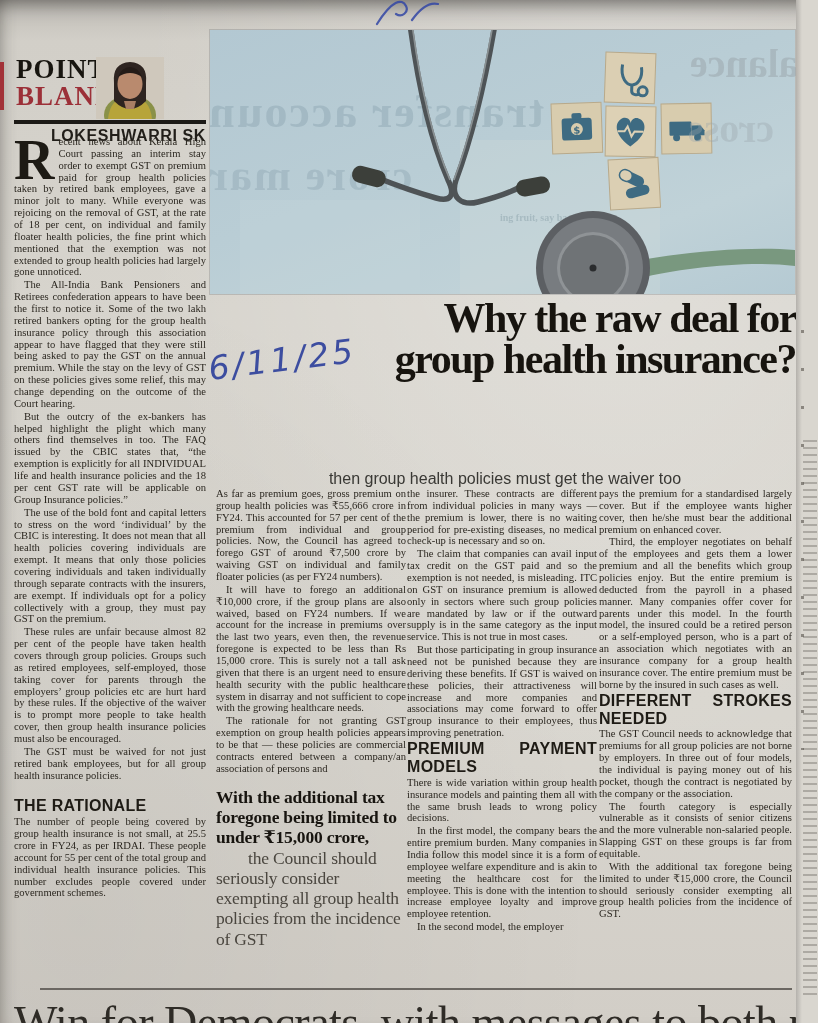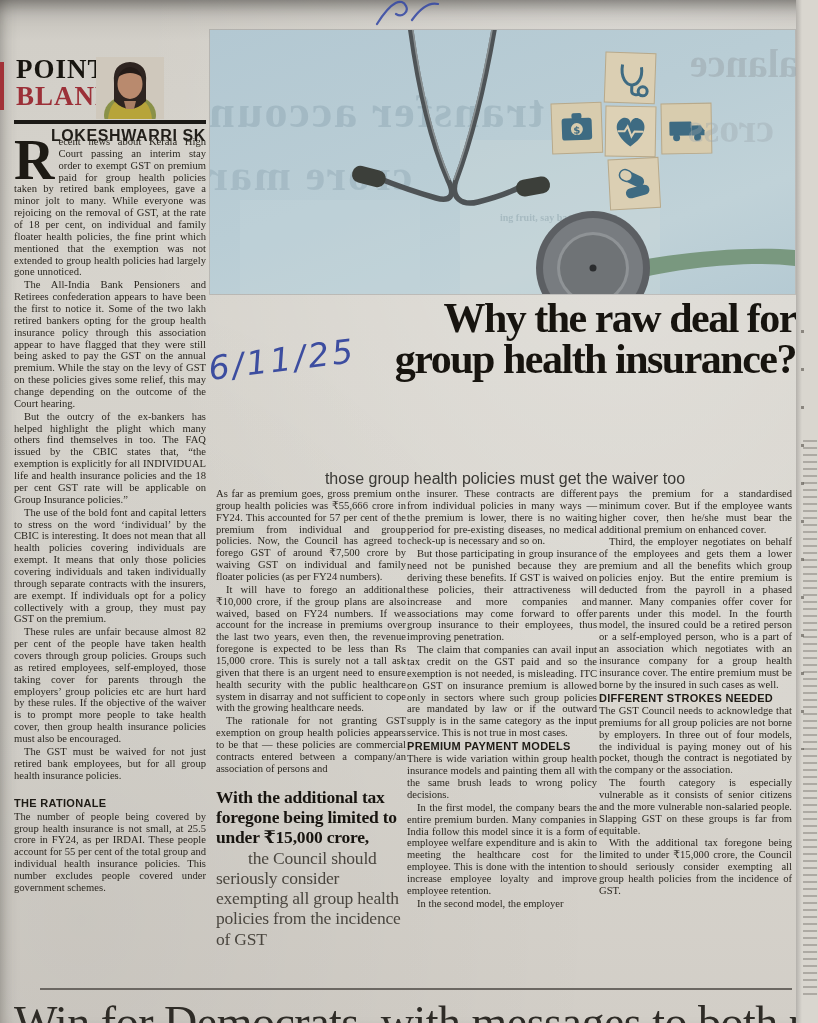--- a/index.html
+++ b/index.html
@@ -21,21 +21,21 @@
   .byline{position:absolute;left:14px;top:127px;width:192px;text-align:right;
     font-family:"Liberation Sans","DejaVu Sans",sans-serif;font-weight:bold;font-size:16px;
     letter-spacing:.6px;color:#211e19;}
   
   .bodycol{position:absolute;width:190px;font-size:10.6px;line-height:1.12;text-align:justify;color:#2a261f;}
   .bodycol p{margin:0 0 1px 0;text-indent:10px;}
   .bodycol p.noindent{text-indent:0;}
   .dropcap{float:left;font-size:56px;line-height:.78;font-weight:bold;color:#1d1a14;
     padding:3px 4px 0 0;font-family:"Liberation Serif","DejaVu Serif",serif;}
   .sechead{font-family:"Liberation Sans","DejaVu Sans",sans-serif;font-weight:bold;
-    font-size:11px;letter-spacing:.3px;margin:10px 0 2px 0;color:#1e1b15;text-indent:0 !important;}
+    font-size:16px;letter-spacing:.3px;margin:10px 0 2px 0;color:#1e1b15;text-indent:0 !important;}
   .col-left{left:14px;top:136px;width:192px;height:824px;overflow:hidden;}
   .col-left .sechead{margin-top:16px;}
   .col-2{left:216px;top:488px;}
   .col-3{left:407px;top:488px;}
   .col-4{left:599px;top:488px;width:193px;}
   
   .photo{position:absolute;left:210px;top:30px;width:585px;height:264px;overflow:hidden;
     background:linear-gradient(160deg,#b3c8d2 0%,#b9cdd5 45%,#c0d2d8 75%,#b5cad3 100%);
     box-shadow:0 0 0 1px rgba(90,95,100,.25);}
   .ghost{position:absolute;transform:scaleX(-1);color:#7d97a4;opacity:.45;font-weight:bold;
@@ -192,45 +192,45 @@
     <span>group health insurance?</span>
   </div>
   <div class="handdate">6/11/25</div>
   <div class="penmark">
     <svg width="70" height="30" viewBox="0 0 70 30">
         <path d="M5 26 C 20 2, 30 0, 34 8 C 37 14, 30 20, 24 16 M40 22 C 50 8, 58 4, 66 6" fill="none" stroke="#3347a5" stroke-width="2.2" stroke-linecap="round" opacity=".85"></path>
       </svg>
   </div>
   <div class="subhead">
     <br>
-    <span>those group health policies must get the waiver too</span>
+    <span>then group health policies must get the waiver too</span>
   </div>
 
   <div class="bodycol col-2">
     <p class="noindent">As far as premium goes, gross premium on group health policies was ₹55,666 crore in FY24. This accounted for 57 per cent of the premium from individual and group policies. Now, the Council has agreed to forego GST of around ₹7,500 crore by waiving GST on individual and family floater policies (as per FY24 numbers).</p>
     <p>It will have to forego an additional ₹10,000 crore, if the group plans are also waived, based on FY24 numbers. If we account for the increase in premiums over the last two years, even then, the revenue foregone is expected to be less than Rs 15,000 crore. This is surely not a tall ask given that there is an urgent need to ensure health security with the public healthcare system in disarray and not sufficient to cope with the growing healthcare needs.</p>
     <p>The rationale for not granting GST exemption on group health policies appears to be that — these policies are commercial contracts entered between a company/an association of persons and</p>
     <div class="pullquote">
       <span class="pq-bold">With the additional tax foregone being limited to under ₹15,000 crore,</span>
       <span class="pq-reg"> the Council should seriously consider exempting all group health policies from the incidence of GST</span>
     </div>
   </div>
 
   <div class="bodycol col-3">
     <p class="noindent">the insurer. These contracts are different from individual policies in many ways — the premium is lower, there is no waiting period for pre-existing diseases, no medical check-up is necessary and so on.</p>
+    <p>The claim that companies can avail input tax credit on the GST paid and so the exemption is not needed, is misleading. ITC on GST on insurance premium is allowed only in sectors where such group policies are mandated by law or if the outward supply is in the same category as the input service. This is not true in most cases.</p>
     <p>But those participating in group insurance need not be punished because they are deriving these benefits. If GST is waived on these policies, their attractiveness will increase and more companies and associations may come forward to offer group insurance to their employees, thus improving penetration.</p>
-    <p>The claim that companies can avail input tax credit on the GST paid and so the exemption is not needed, is misleading. ITC on GST on insurance premium is allowed only in sectors where such group policies are mandated by law or if the outward supply is in the same category as the input service. This is not true in most cases.</p>
     <p class="sechead">PREMIUM PAYMENT MODELS</p>
     <p class="noindent">There is wide variation within group health insurance models and painting them all with the same brush leads to wrong policy decisions.</p>
     <p>In the first model, the company bears the entire premium burden. Many companies in India follow this model since it is a form of employee welfare expenditure and is akin to meeting the healthcare cost for the employee. This is done with the intention to increase employee loyalty and improve employee retention.</p>
     <p>In the second model, the employer</p>
   </div>
 
   <div class="bodycol col-4">
-    <p class="noindent">pays the premium for a standardised minimum cover. But if the employee wants higher cover, then he/she must bear the additional premium on enhanced cover.</p>
+    <p class="noindent">pays the premium for a standardised largely cover. But if the employee wants higher cover, then he/she must bear the additional premium on enhanced cover.</p>
     <p>Third, the employer negotiates on behalf of the employees and gets them a lower premium and all the benefits which group policies enjoy. But the entire premium is deducted from the payroll in a phased manner. Many companies offer cover for parents under this model. In the fourth model, the insured could be a retired person or a self-employed person, who is a part of an association which negotiates with an insurance company for a group health insurance cover. The entire premium must be borne by the insured in such cases as well.</p>
     <p class="sechead">DIFFERENT STROKES NEEDED</p>
     <p class="noindent">The GST Council needs to acknowledge that premiums for all group policies are not borne by employers. In three out of four models, the individual is paying money out of his pocket, though the contract is negotiated by the company or the association.</p>
     <p>The fourth category is especially vulnerable as it consists of senior citizens and the more vulnerable non-salaried people. Slapping GST on these groups is far from equitable.</p>
     <p>With the additional tax foregone being limited to under ₹15,000 crore, the Council should seriously consider exempting all group health policies from the incidence of GST.</p>
   </div>
 
   <div class="bottom-rule"></div>
   <div class="next-headline">Win for Democrats, with messages to both parties</div>
 

